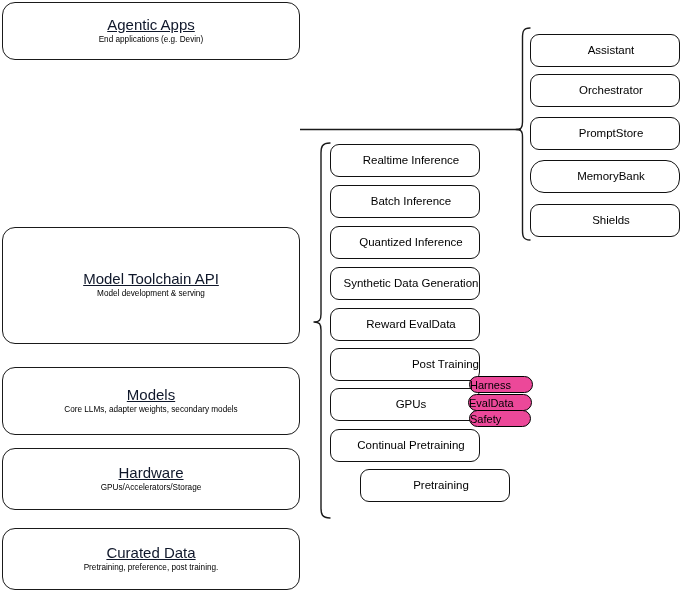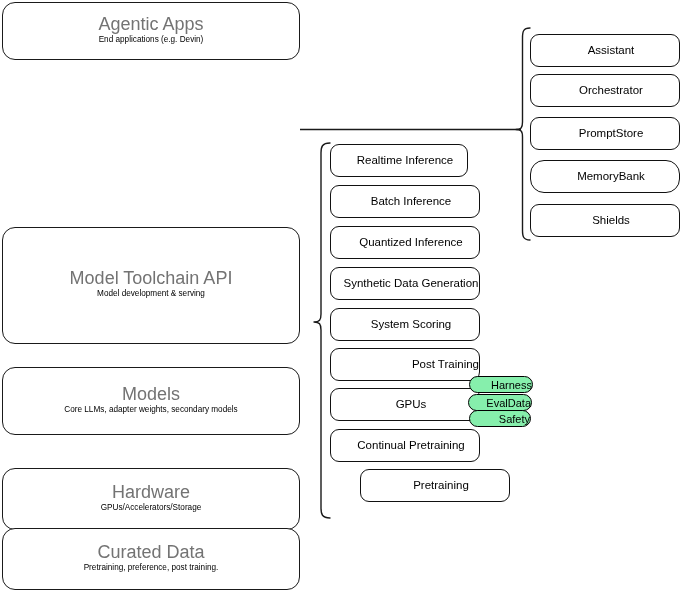--- a/index.html
+++ b/index.html
@@ -30,24 +30,25 @@
     display: flex;
     flex-direction: column;
     align-items: center;
     justify-content: center;
     text-align: center;
   }
   .stack-box {
     border-radius: 13px;
   }
   .box .title {
-    font-size: 18px;
+    font-size: 15px;
     line-height: 15px;
-    color: #737373;
-    white-space: nowrap;
+    color: #0f172a;
+    white-space: nowrap;
+    text-decoration: underline;
   }
   .box .subtitle {
     font-size: 8.2px;
     line-height: 12px;
     color: #000;
     margin-top: 2px;
     white-space: nowrap;
   }
   .capability {
     position: absolute;
@@ -64,24 +65,24 @@
     font-size: 11.5px;
     line-height: 13px;
     color: #000;
     white-space: nowrap;
   }
   .pill {
     position: absolute;
     box-sizing: border-box;
     border: 1.4px solid #000;
     border-radius: 999px;
-    background: #86efac;
+    background: #ec4899;
     display: flex;
     align-items: center;
-    justify-content: flex-end;
+    justify-content: flex-start;
     z-index: 5;
   }
   .pill .pill-label {
     font-size: 11px;
     line-height: 12px;
     color: #000;
     white-space: nowrap;
   }
   svg.overlay {
     position: absolute;
@@ -129,48 +130,48 @@
   <div class="box stack-box layer-z" style="left:2px; top:227px; width:298px; height:117px;">
     <div class="title">Model Toolchain API</div>
     <div class="subtitle">Model development &amp; serving</div>
   </div>
 
   <div class="box stack-box layer-z" style="left:2px; top:367px; width:298px; height:68px;">
     <div class="title">Models</div>
     <div class="subtitle">Core LLMs, adapter weights, secondary models</div>
   </div>
 
-  <div class="box stack-box layer-z" style="left:2px; top:448px; width:298px; height:62px;margin-top:20px;">
+  <div class="box stack-box layer-z" style="left:2px; top:448px; width:298px; height:62px;">
     <div class="title">Hardware</div>
     <div class="subtitle">GPUs/Accelerators/Storage</div>
   </div>
 
   <div class="box stack-box layer-z" style="left:2px; top:528px; width:298px; height:62px;">
     <div class="title">Curated Data</div>
     <div class="subtitle">Pretraining, preference, post training.</div>
   </div>
 
-  <div class="capability cap-z" style="left:330px; top:144px; width:138px; height:33px;">
+  <div class="capability cap-z" style="left:330px; top:144px; width:150px; height:33px;">
     <span class="cap-label">Realtime Inference</span>
   </div>
 
   <div class="capability cap-z" style="left:330px; top:185px; width:150px; height:33px;">
     <span class="cap-label">Batch Inference</span>
   </div>
 
   <div class="capability cap-z" style="left:330px; top:226px; width:150px; height:33px;">
     <span class="cap-label">Quantized Inference</span>
   </div>
 
   <div class="capability cap-z" style="left:330px; top:267px; width:150px; height:33px;">
     <span class="cap-label">Synthetic Data Generation</span>
   </div>
 
   <div class="capability cap-z" style="left:330px; top:308px; width:150px; height:33px;">
-    <span class="cap-label">System Scoring</span>
+    <span class="cap-label">Reward EvalData</span>
   </div>
 
   <div class="capability cap-z" style="left:330px; top:348px; width:150px; height:33px;justify-content:flex-end;">
     <span class="cap-label">Post Training</span>
   </div>
 
   <div class="capability cap-z" style="left:330px; top:388px; width:150px; height:33px;">
     <span class="cap-label">GPUs</span>
   </div>
 

